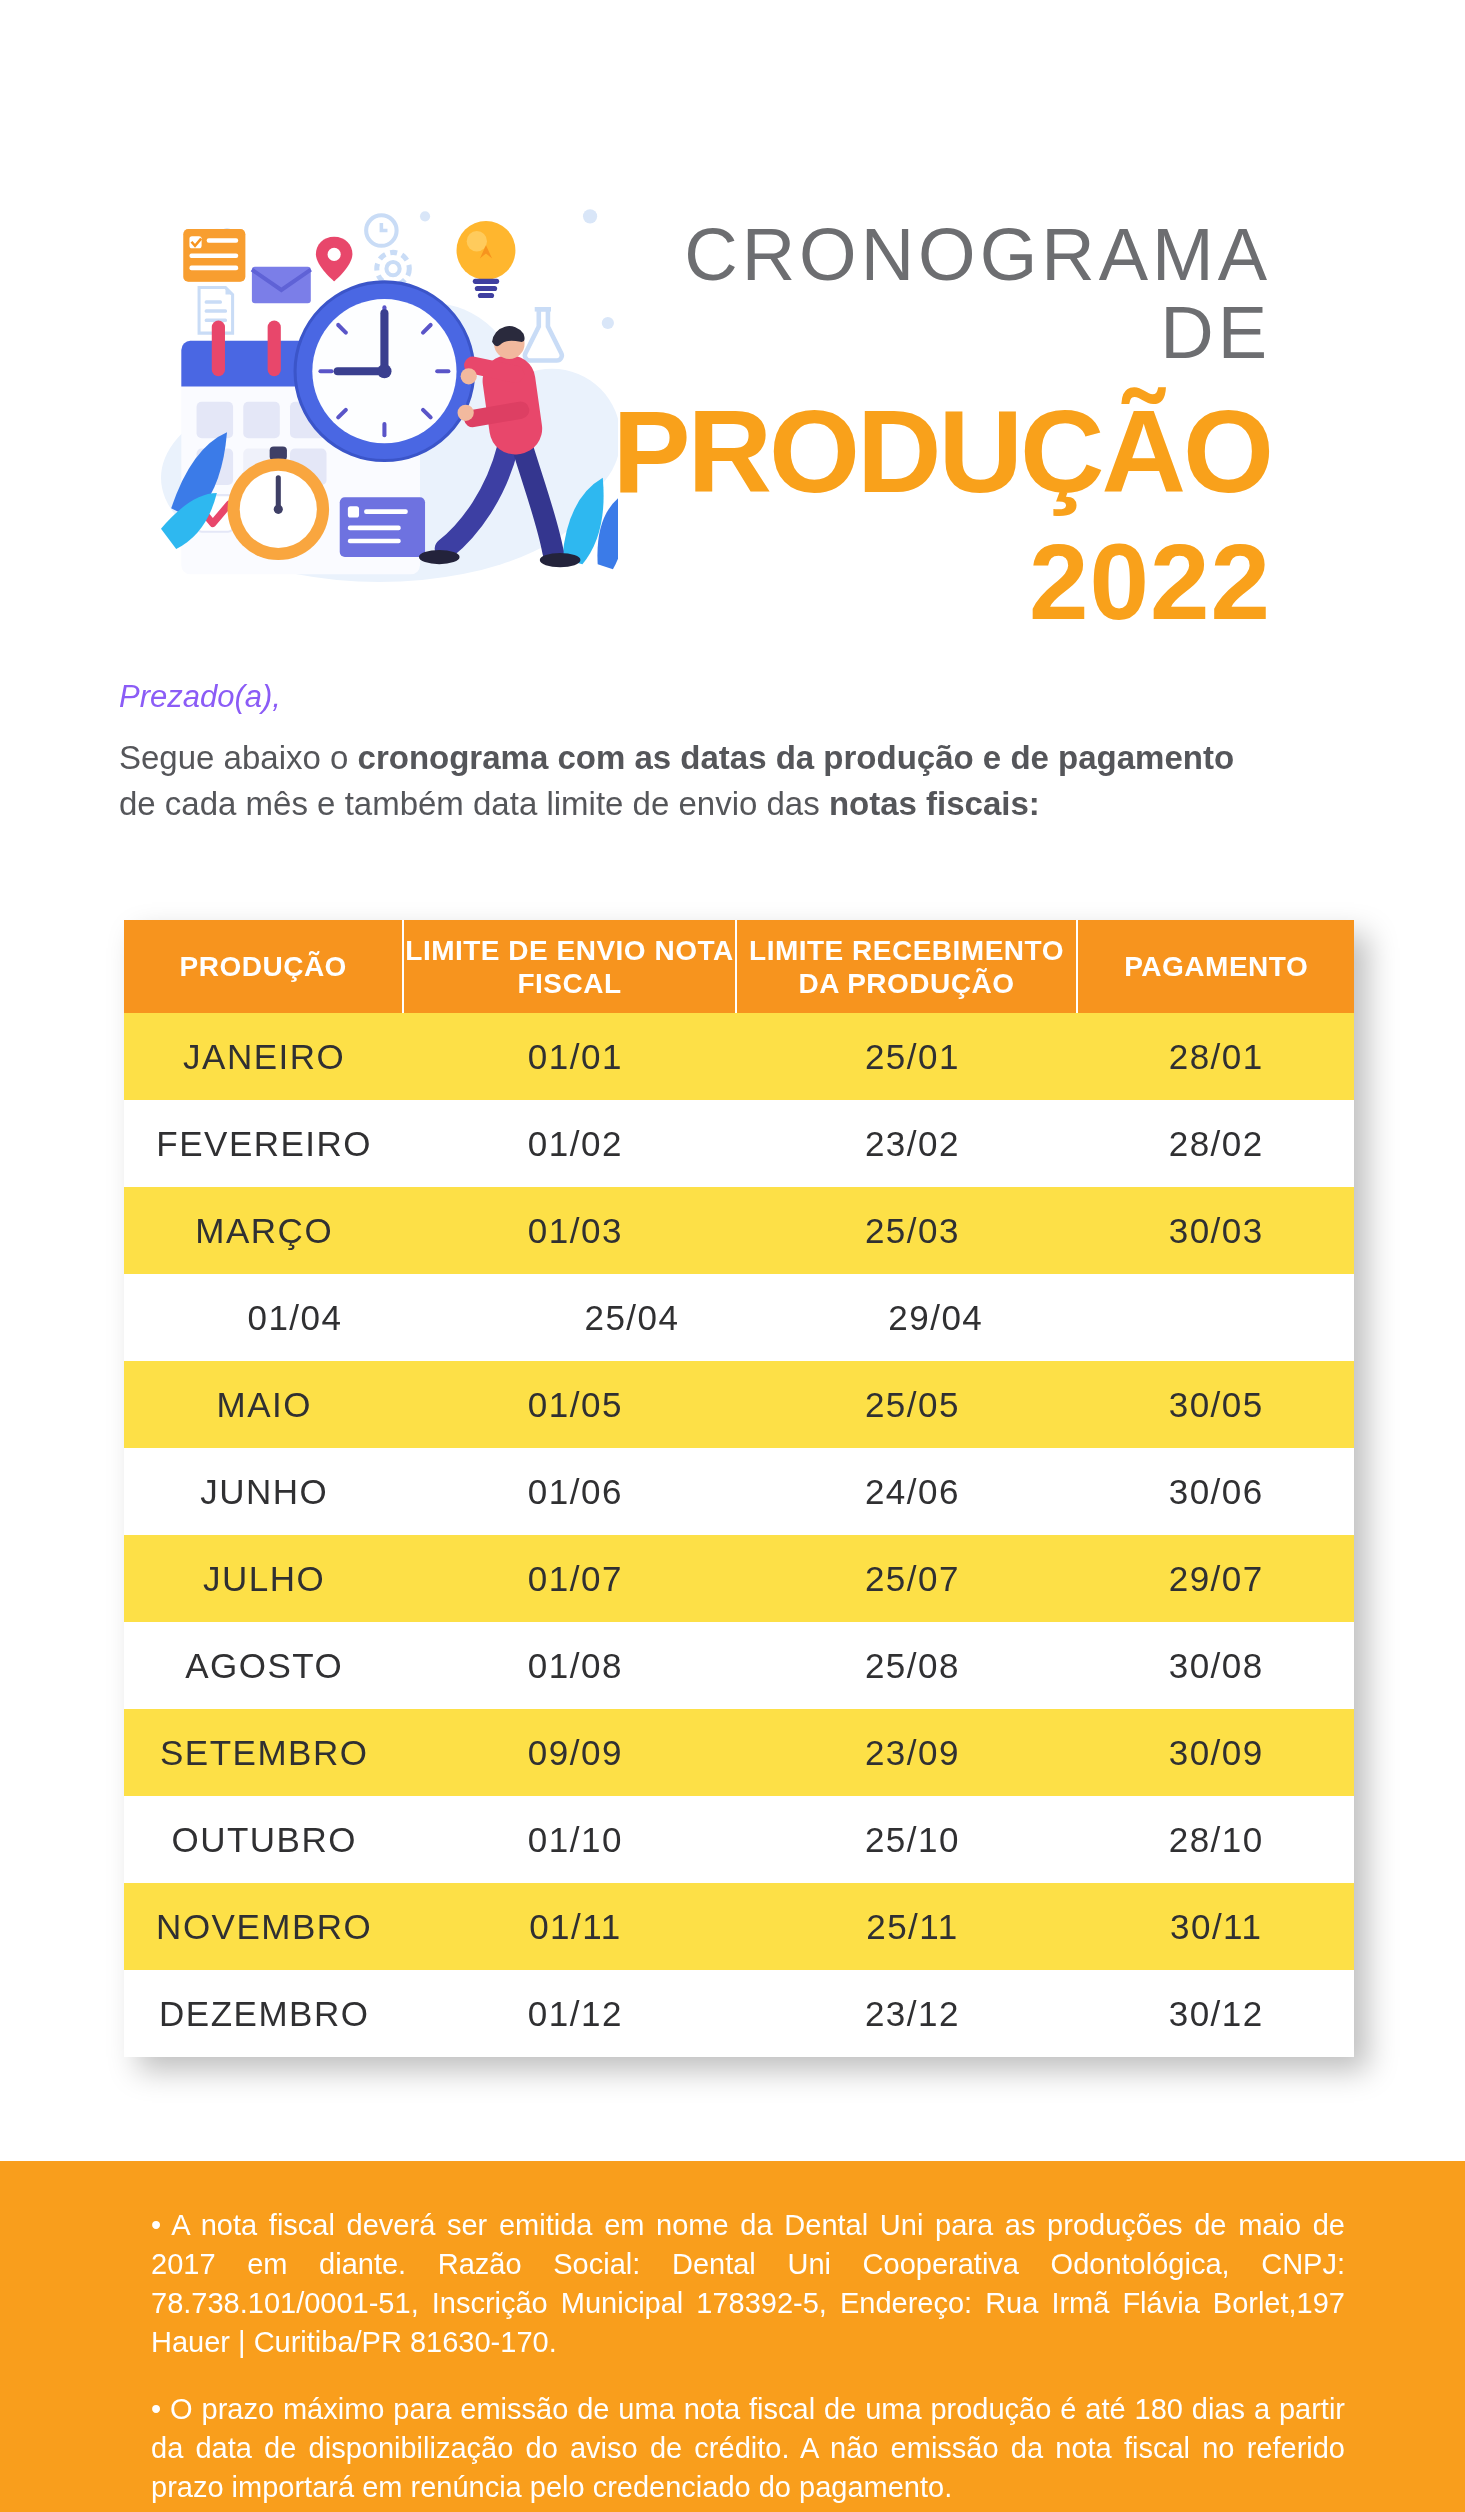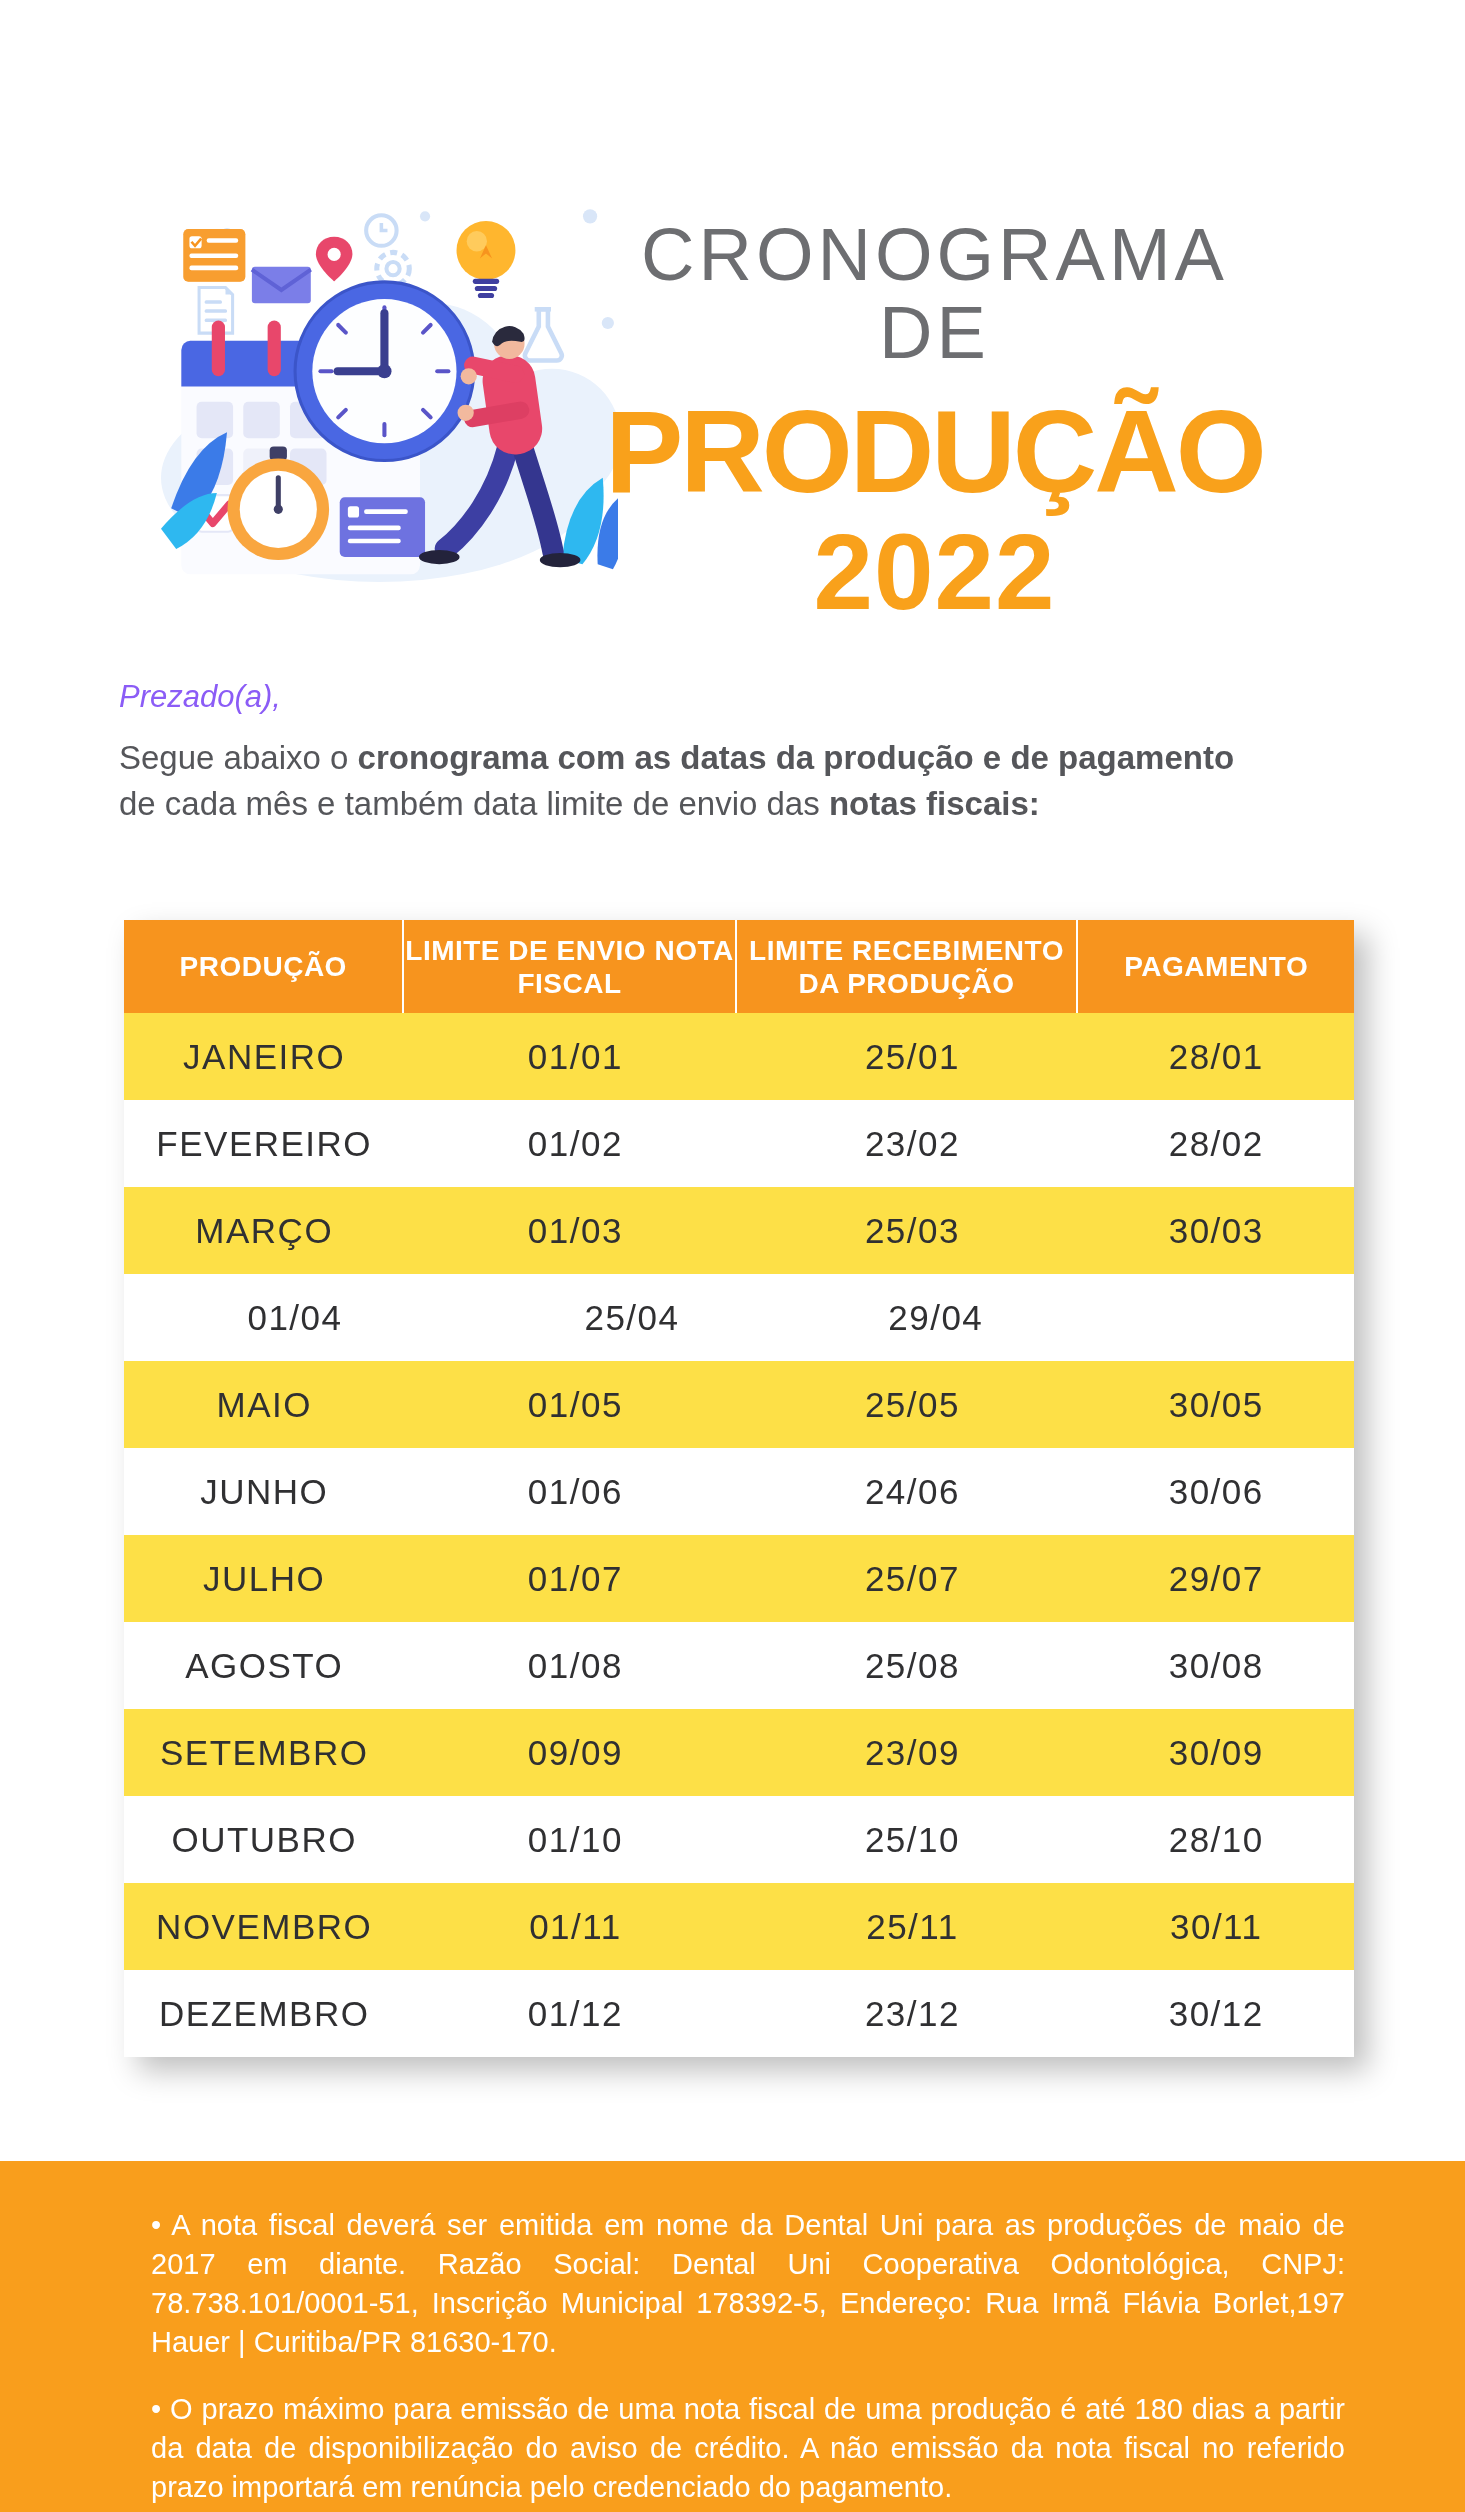--- a/index.html
+++ b/index.html
@@ -1,24 +1,24 @@
 <!DOCTYPE html>
 <html style="font-size:8px"><head>
 <meta charset="utf-8">
 <style>
   html,body{margin:0;padding:0;background:#fff;}
   #page{position:relative;width:1466px;height:3234px;background:#ffffff;overflow:hidden;
         font-family:"Liberation Sans",sans-serif;}
 
   
   .illustration{position:absolute;left:161px;top:193px;width:457px;height:392px;}
-  .title-block{position:absolute;left:598px;top:216px;width:673px;text-align:center;}
+  .title-block{position:absolute;left:598px;top:216px;width:673px;text-align:right;}
   .title-line1{font-size:74px;font-weight:400;color:#6D6E71;letter-spacing:4px;line-height:1.05;}
   .title-line2{font-size:117px;font-weight:700;color:#F9A11B;letter-spacing:-3px;line-height:1.0;margin-top:22px;}
-  .title-line3{font-size:107px;font-weight:700;color:#F9A11B;letter-spacing:1px;line-height:1.05;margin-top:6px;}
+  .title-line3{font-size:107px;font-weight:700;color:#F9A11B;letter-spacing:1px;line-height:1.05;margin-top:16px;}
 
   
   .greeting{position:absolute;left:119px;top:679px;font-size:31px;font-style:italic;color:#8b5cf6;}
   .intro{position:absolute;left:119px;top:735px;width:1266px;font-size:33px;line-height:46px;
          color:#55565A;white-space:pre-line;}
 
   
   .sched-table{position:absolute;left:124px;top:920px;width:1230px;
                box-shadow:14px 14px 28px rgba(0,0,0,0.25);background:#fff;}
   .thead{display:flex;background:#F7941E;}

